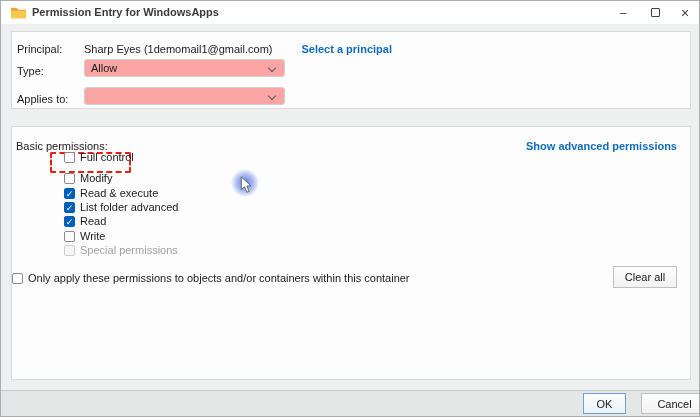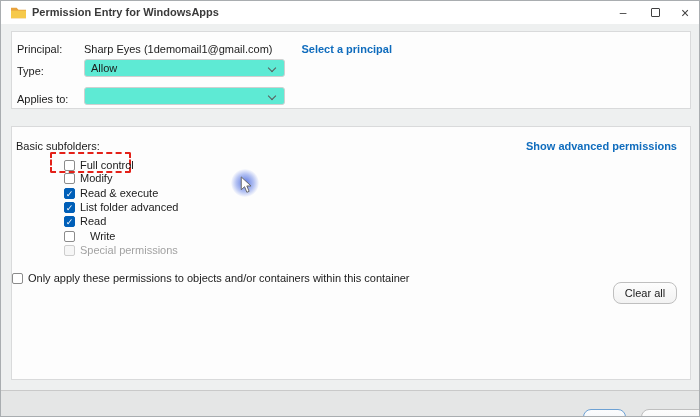--- a/index.html
+++ b/index.html
@@ -23,21 +23,21 @@
   .panel-main { left:10px; top:125px; width:680px; height:254px; }
   
   .form-row { position:absolute; display:flex; align-items:flex-end; white-space:nowrap;gap:20px; }
   .row-principal { left:16px; top:41px; height:13px; }
   .row-type { left:16px; top:60px; height:16px; }
   .row-applies { left:16px; top:86px; height:18px; }
   .form-label { display:inline-block; width:47px; color:#1b1b1b; }
   .link { color:#0f6cbd; cursor:pointer;font-weight:bold; }
   .row-principal .link { margin-left:9px; }
   .combo {
-    position:relative; width:201px; height:18px; background:#5eead4;
+    position:relative; width:201px; height:18px; background:#fca5a5;
     border:1px solid #cfd0d0; border-radius:3px; display:flex; align-items:center;
     padding-left:6px; cursor:default;
   }
   .chevron {
     position:absolute; right:9px; top:5px; width:6px; height:6px;
     border-right:1.4px solid #5a5a5a; border-bottom:1.4px solid #5a5a5a;
     transform:rotate(45deg);
   }
   
   .section-label { position:absolute; left:15px; top:139px; }
@@ -52,22 +52,22 @@
   .cb.disabled { background:#f6f6f6; border-color:#cdcdcd; }
   .perm-label { color:#1b1b1b; }
   .perm-row.disabled .perm-label { color:#a2a2a2; }
   .highlight {
     position:absolute; left:49px; top:151px; width:81px; height:21px;
     border:2px dashed #e32119; border-radius:2px;
   }
   .only-apply { position:absolute; left:11px; top:271px; display:flex; align-items:center; white-space:nowrap; }
   .btn {
     position:absolute; display:flex; align-items:center; justify-content:center;
-    font-size:11px; color:#1b1b1b; border-radius:8px; cursor:default;
-    background:linear-gradient(#fdfdfd,#f2f2f2); border:1px solid #bfbfbf;margin-top:16px;
+    font-size:11px; color:#1b1b1b; border-radius:0; cursor:default;
+    background:linear-gradient(#fdfdfd,#f2f2f2); border:1px solid #bfbfbf;
   }
   .btn-clear { left:612px; top:265px; width:64px; height:22px; }
   
   .footer { position:absolute; left:0; top:389px; width:100%; height:28px; background:#e5e6e6; border-top:1px solid #c9c9c9; }
   .btn-ok { left:582px; top:392px; width:43px; height:21px; border:1px solid #6da1d4; background:linear-gradient(#fbfcfd,#edf2f7); }
   .btn-cancel { left:640px; top:392px; width:67px; height:21px; }
   
   .cursor-glow {
     position:absolute; left:230px; top:168px; width:28px; height:28px; border-radius:50%;
     background:radial-gradient(circle, rgba(59,93,217,0.85) 0%, rgba(93,123,230,0.45) 45%, rgba(140,160,240,0) 72%);
@@ -116,46 +116,46 @@
     </span>
   </div>
 
   <div class="form-row row-applies">
     <span class="form-label">Applies to:</span>
     <span class="combo">
       <span class="chevron"></span>
     </span>
   </div>
 
-  <span class="section-label">Basic subfolders:</span>
+  <span class="section-label">Basic permissions:</span>
   <span class="adv-link link">Show advanced permissions</span>
 
   <div class="highlight"></div>
 
-  <div class="perm-row" style="top:158px;text-align:right;">
+  <div class="perm-row" style="top:150px;text-align:right;">
     <span class="cb"></span>
     <span class="perm-label">Full control</span>
   </div>
   <div class="perm-row" style="top:171px;justify-content:space-between;">
     <span class="cb"></span>
     <span class="perm-label">Modify</span>
   </div>
   <div class="perm-row" style="top:186px;">
     <span class="cb checked">✓</span>
     <span class="perm-label">Read &amp; execute</span>
   </div>
   <div class="perm-row" style="top:200px;">
     <span class="cb checked">✓</span>
     <span class="perm-label">List folder advanced</span>
   </div>
   <div class="perm-row" style="top:214px;">
     <span class="cb checked">✓</span>
     <span class="perm-label">Read</span>
   </div>
-  <div class="perm-row" style="top:229px;gap:10px;">
+  <div class="perm-row" style="top:229px;">
     <span class="cb"></span>
     <span class="perm-label">Write</span>
   </div>
   <div class="perm-row disabled" style="top:243px;">
     <span class="cb disabled"></span>
     <span class="perm-label">Special permissions</span>
   </div>
 
   <div class="only-apply">
     <span class="cb"></span>

